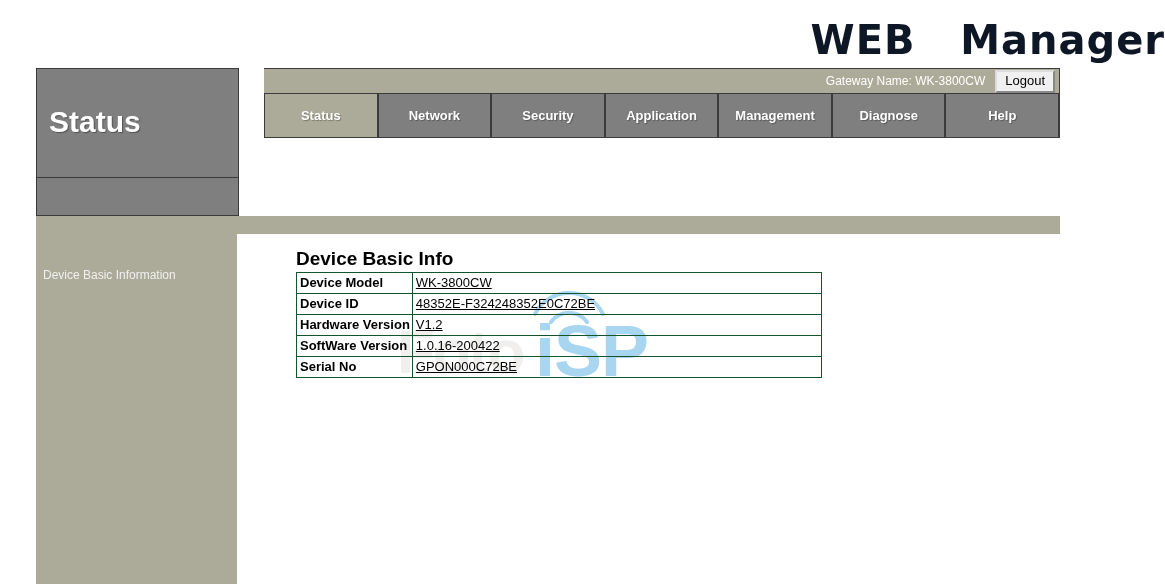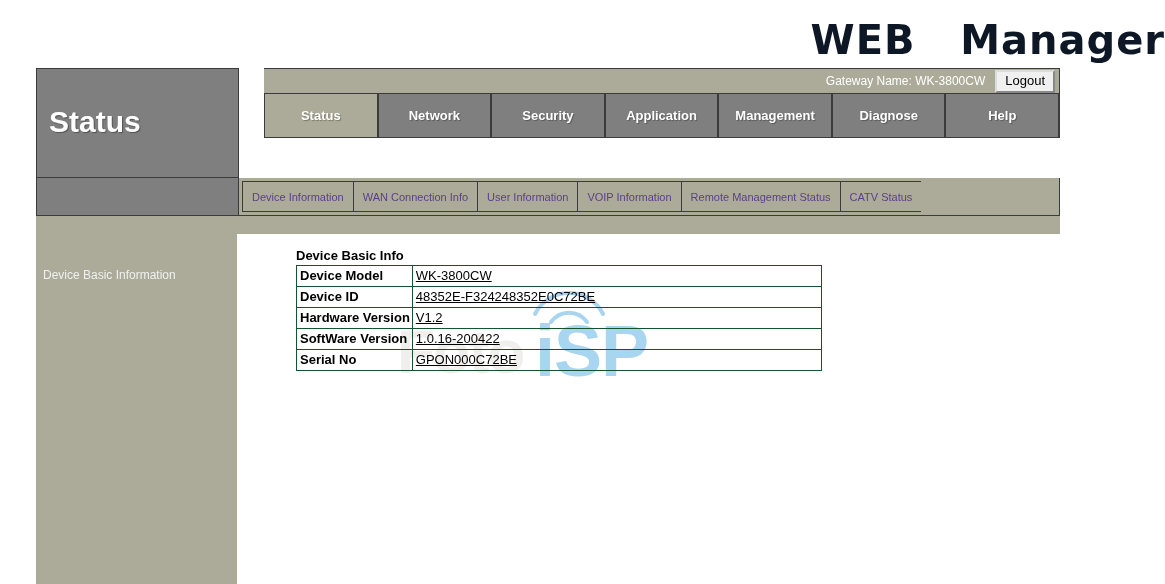--- a/index.html
+++ b/index.html
@@ -205,21 +205,21 @@
   .content-area {
     background: #ffffff;
     flex: 1;
     position: relative;
     padding: 14px 0 0 59px;
     box-sizing: border-box;
   }
 
   
   .table-caption {
-    font-size: 13px;
+    font-size: 19px;
     font-weight: bold;
     color: #000000;
     margin-bottom: 2px;
   }
   table.info-table {
     border-collapse: collapse;
     width: 526px;
     position: relative;
     z-index: 2;
     background: transparent;
@@ -320,29 +320,20 @@
           <div class="main-nav-item">Management</div>
           <div class="main-nav-item">Diagnose</div>
           <div class="main-nav-item">Help</div>
         </div>
 
     </div>
   </div>
 
   <div class="sub-row">
     <div class="sub-left"></div>
-    <div class="sub-nav" id="sub-nav">
-      <div class="sub-nav-item">Device Information</div>
-        <div class="sub-nav-item">WAN Connection Info</div>
-        <div class="sub-nav-item">User Information</div>
-        <div class="sub-nav-item">VOIP Information</div>
-        <div class="sub-nav-item">Remote Management Status</div>
-        <div class="sub-nav-item">CATV Status</div>
-        <div class="sub-nav-filler"></div>
-    </div>
   </div>
 
   <div class="body-row">
 
     <div class="side-panel" id="side-panel">
         <div class="side-panel-item">Device Basic Information</div>
       </div>
 
     <div class="content-wrap">
       <div class="content-topstrip"></div>

